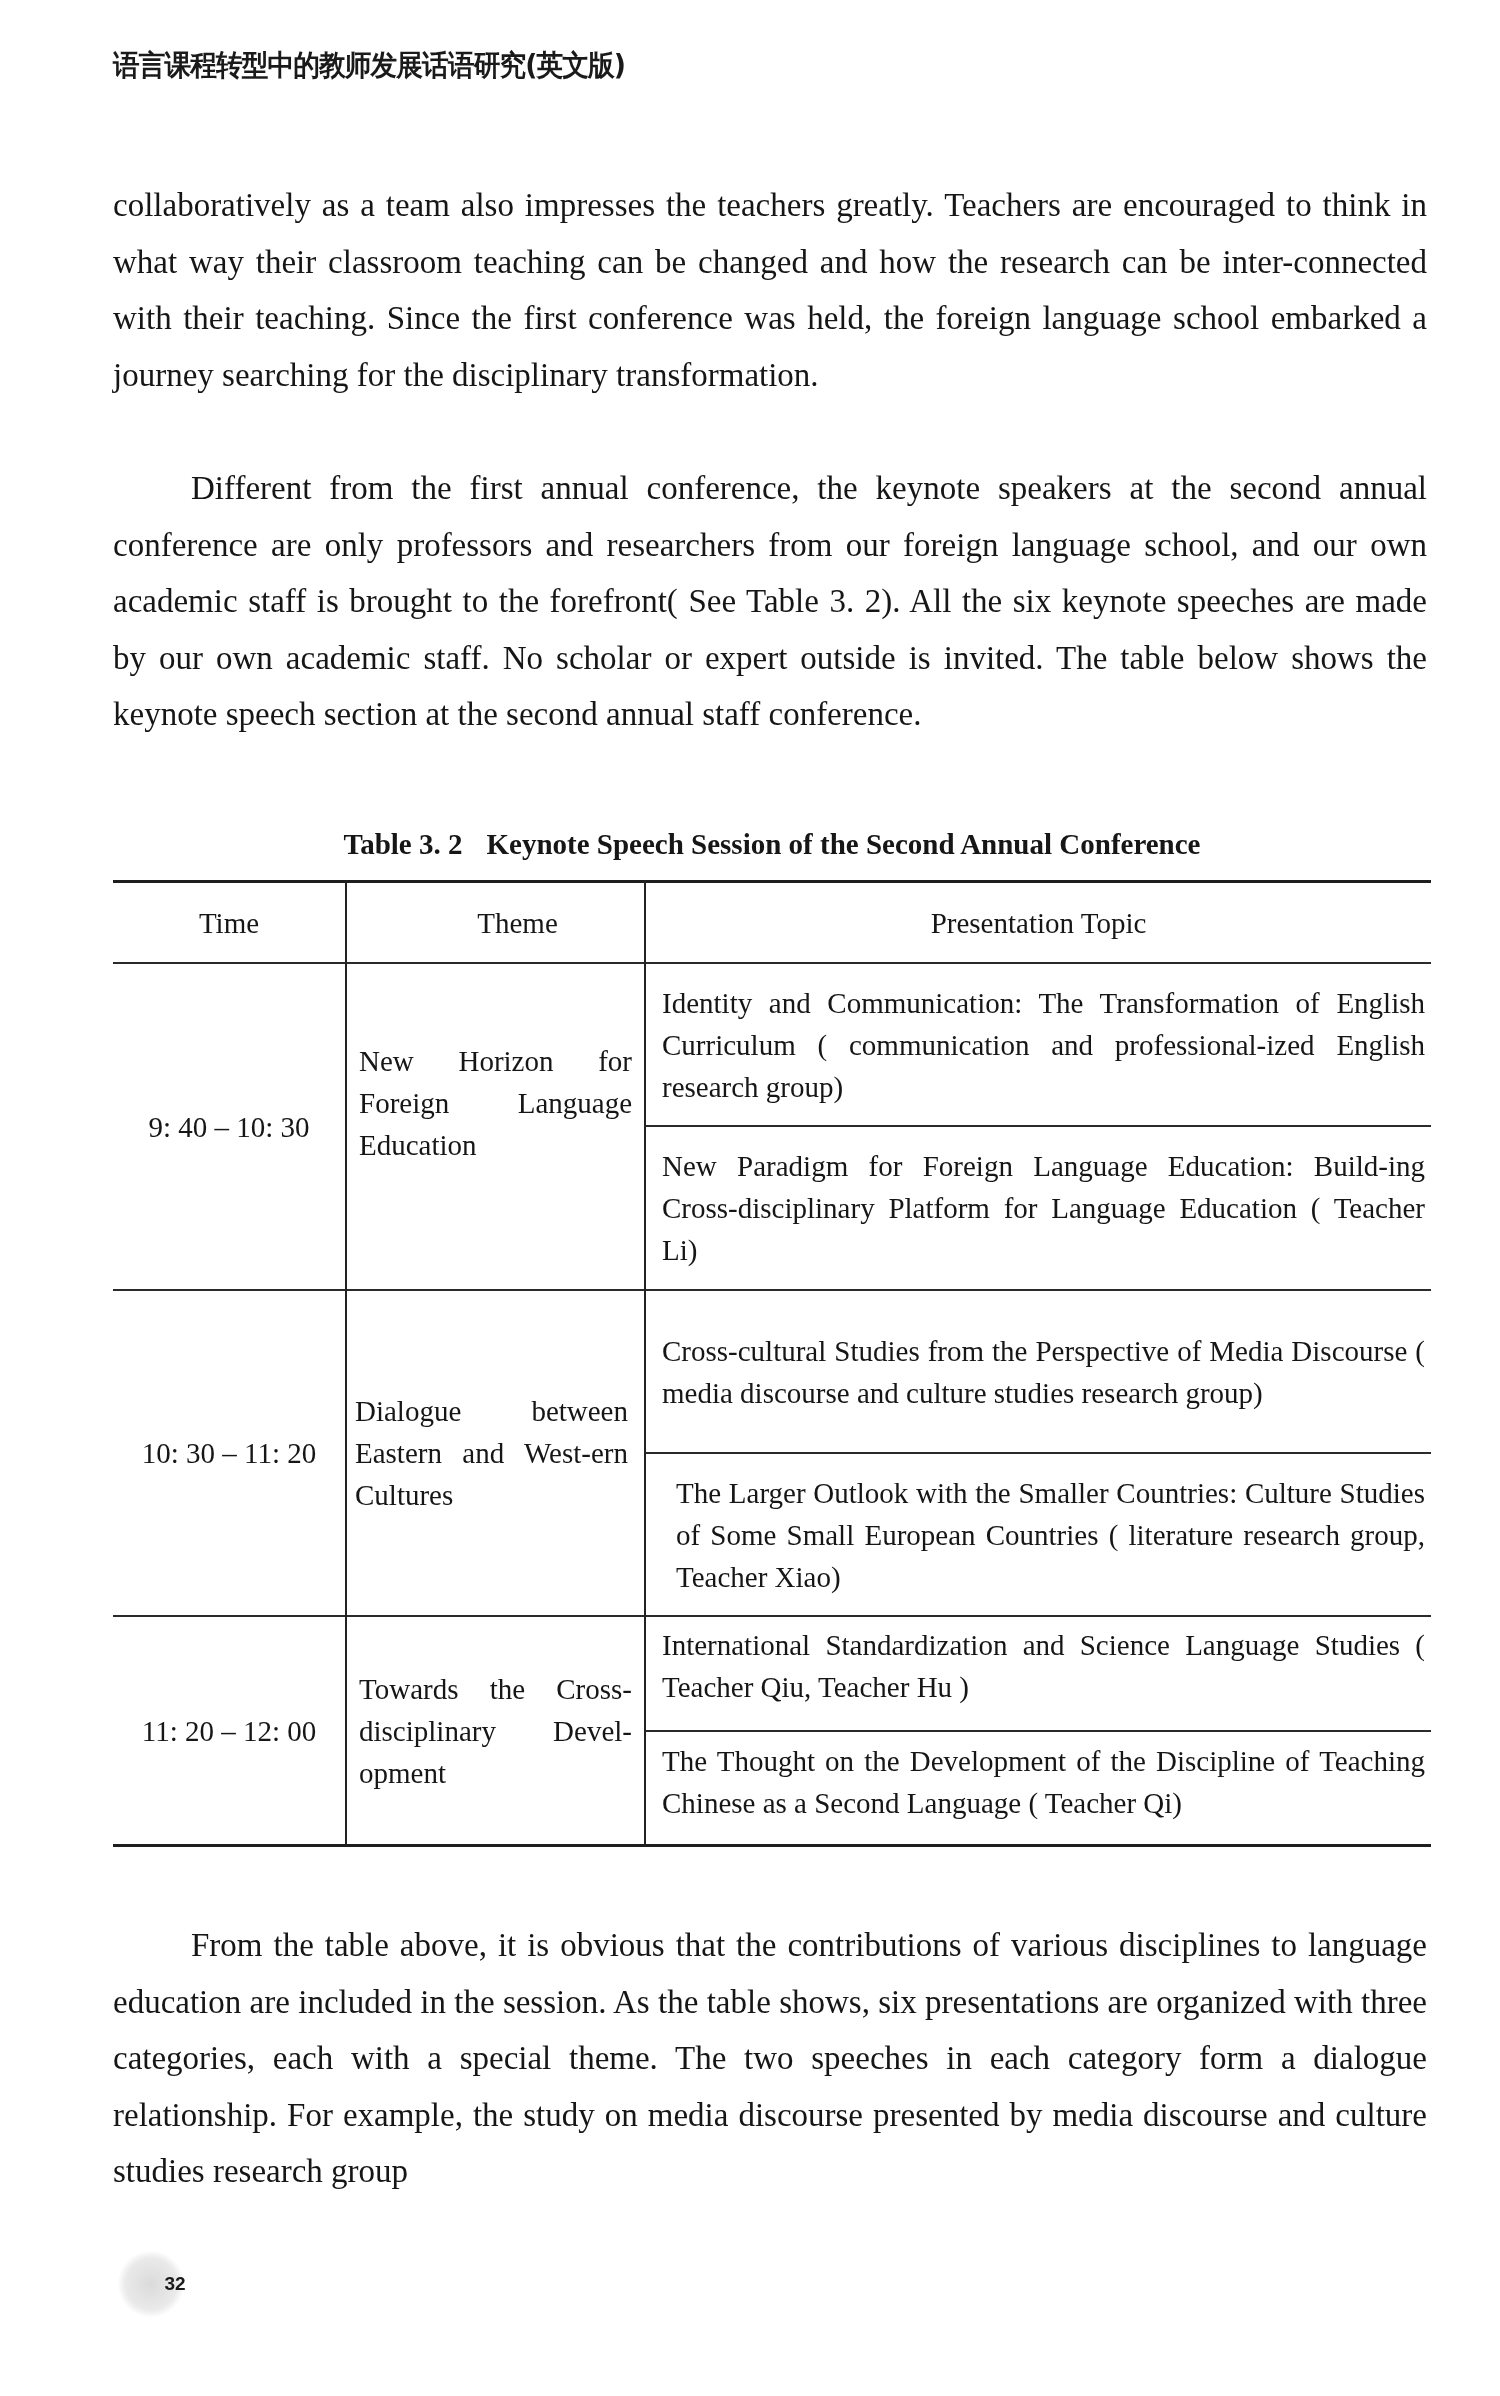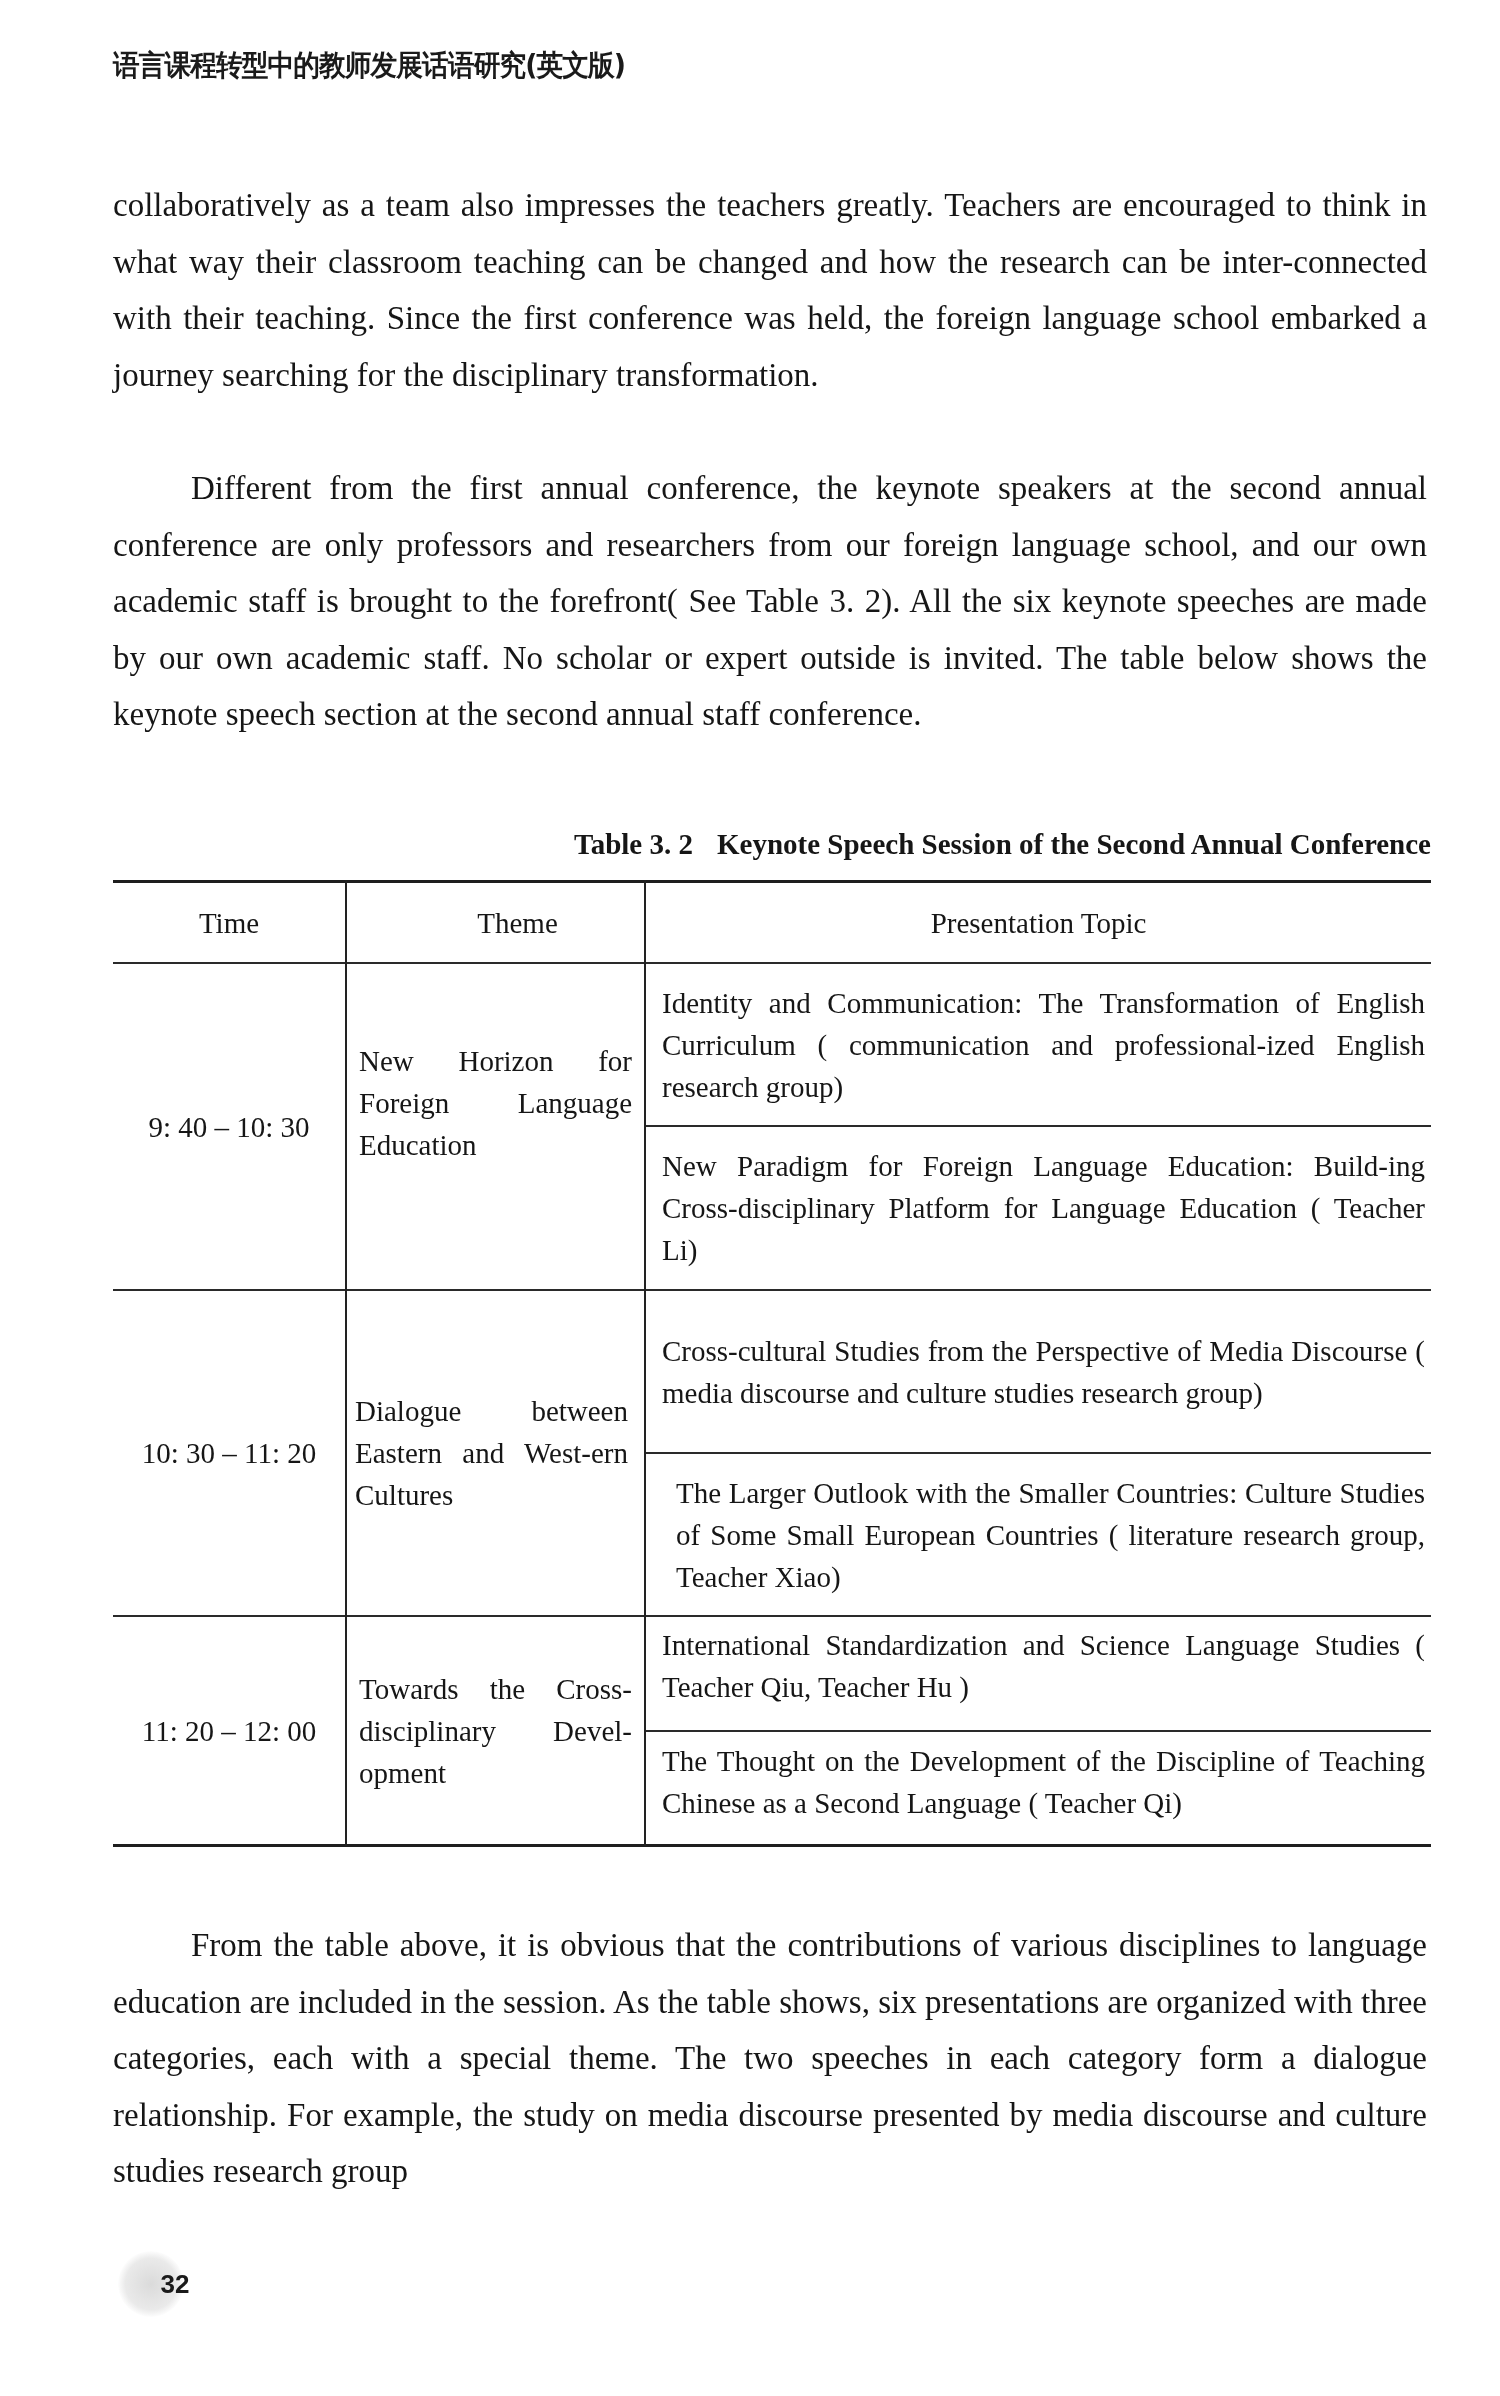--- a/index.html
+++ b/index.html
@@ -18,41 +18,41 @@
     position: absolute; left: 96px; width: 1314px;
     font-size: 33px; line-height: 56.5px; text-align: justify; text-align-last: left;
     margin: 17px;
   }
   .indent { text-indent: 78px; }
   #p1 { top: 160px; }
   #p2 { top: 443px; }
   #p3 { top: 1900px; }
   .caption {
     position: absolute; left: 113px; width: 1318px; top: 828px;
-    text-align: right; font-weight: bold; font-size: 29px;
+    text-align: center; font-weight: bold; font-size: 29px;
   }
   .caption .num { margin-right: 24px; }
   .tbl-wrap { position: absolute; left: 113px; top: 880px; width: 1318px; }
   .rule-thick { position: absolute; left: 0; width: 1318px; height: 3px; background: #1e1e1e; }
   .rule-thin { position: absolute; height: 2px; background: #2a2a2a; }
   .vline { position: absolute; width: 2px; background: #222; }
   .cell { position: absolute; font-size: 29px; line-height: 42px; }
   .hdr { text-align: center; display: flex; align-items: center; justify-content: center; }
   .time { display: flex; align-items: center; justify-content: center; text-align: center; }
   .theme { display: flex; align-items: center; padding: 0 12px 0 12px; box-sizing: border-box; }
   .theme span { display: block; text-align: justify; text-align-last: left; width: 100%; }
   .topic { display: flex; align-items: center; padding: 0 6px 0 16px; box-sizing: border-box; }
   .topic span { display: block; text-align: justify; text-align-last: left; width: 100%; }
   .page-num-wrap {
     position: absolute; left: 118px; top: 2251px; width: 66px; height: 66px; border-radius: 50%;
     background: radial-gradient(circle, rgba(150,150,150,0.35) 0%, rgba(170,170,170,0.25) 55%, rgba(255,255,255,0) 72%);
     display: flex; align-items: center; justify-content: center;
   }
   .page-num {
-    font-family: "Liberation Sans", "DejaVu Sans", sans-serif; font-weight: bold; font-size: 26px; color: #1a1a1a; margin-left: 48px;
+    font-family: "Liberation Sans", "DejaVu Sans", sans-serif; font-weight: bold; font-size: 19px; color: #1a1a1a; margin-left: 48px;
   }
 </style>
 </head>
 <body>
 
 <div class="running-head">语言课程转型中的教师发展话语研究(英文版)</div>
 
 <p class="para" id="p1">collaboratively as a team also impresses the teachers greatly. Teachers are encouraged to think in what way their classroom teaching can be changed and how the research can be inter-connected with their teaching. Since the first conference was held, the foreign language school embarked a journey searching for the disciplinary transformation.</p>
 <p class="para indent" id="p2">Different from the first annual conference, the keynote speakers at the second annual conference are only professors and researchers from our foreign language school, and our own academic staff is brought to the forefront( See Table 3. 2). All the six keynote speeches are made by our own academic staff. No scholar or expert outside is invited. The table below shows the keynote speech section at the second annual staff conference.</p>
 

